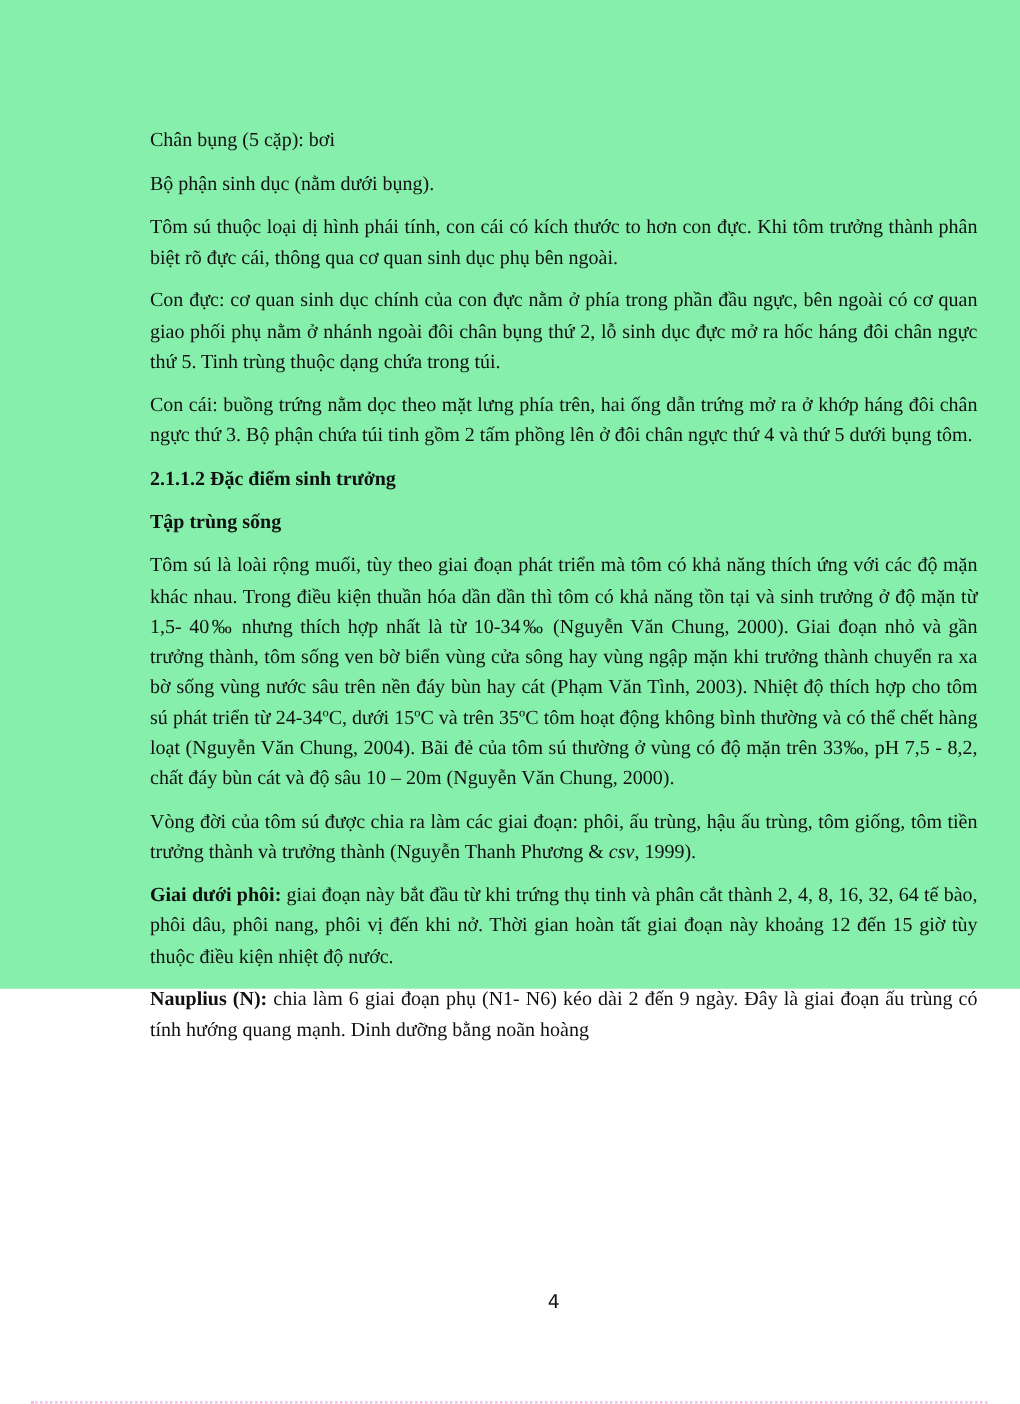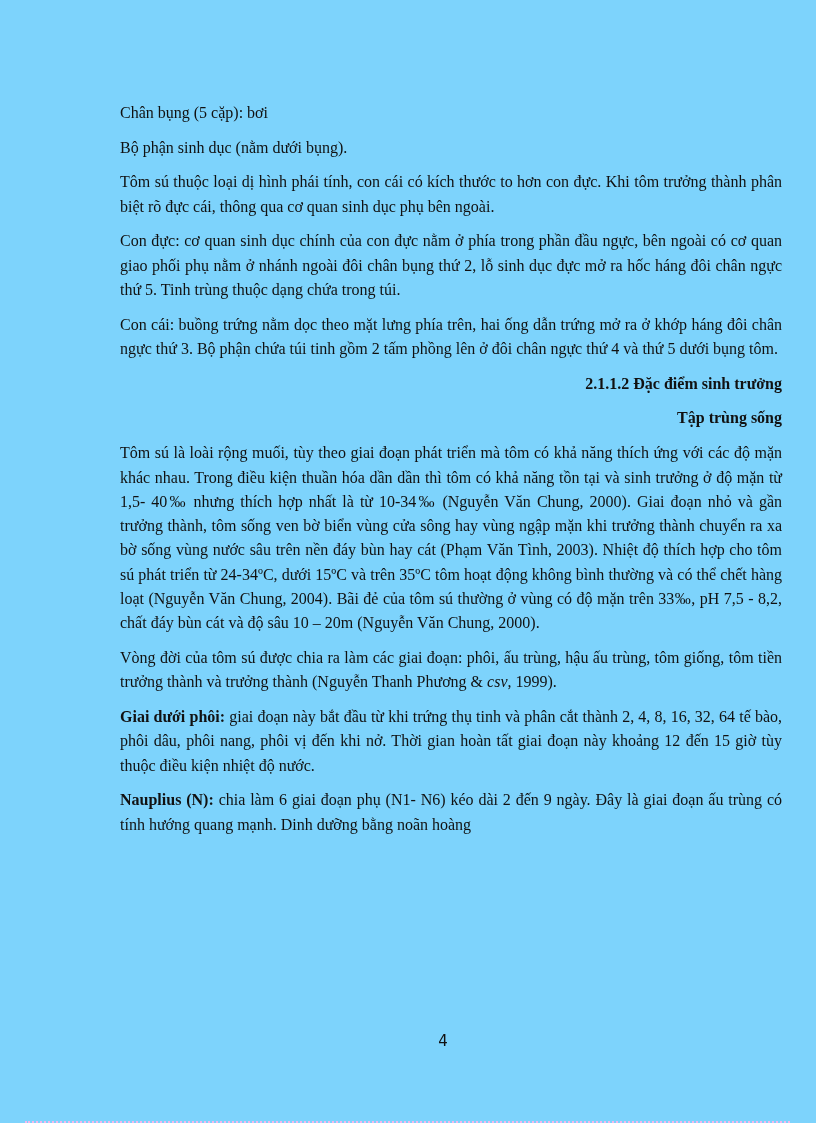--- a/index.html
+++ b/index.html
@@ -12,40 +12,40 @@
       height: 1123px;
       position: relative;
       overflow: hidden;
       font-family: "Liberation Serif", "DejaVu Serif", serif;
       color: #111111;
     }
     .page {
       position: absolute;
       left: 0; top: 0;
       width: 816px;
-      height: 1123px;
-      background: #7dd3fc;
+      height: 791px;
+      background: #86efac;
     }
     .content {
       position: absolute;
       left: 120px;
       top: 101px;
       width: 662px;
       font-size: 16px;
       line-height: 24.3px;
     }
     .p {
       margin: 0 0 10.4px 0;
       text-align: justify;
     }
     .p.left { text-align: left; }
     .h {
       margin: 0 0 10.5px 0;
       font-weight: bold;
-      text-align: right;
+      text-align: left;
     }
     .lead { font-weight: bold; }
     .it { font-style: italic; }
     .page-number {
       position: absolute;
       left: 0;
       width: 886px;
       top: 1032px;
       text-align: center;
       font-family: "DejaVu Sans", sans-serif;

